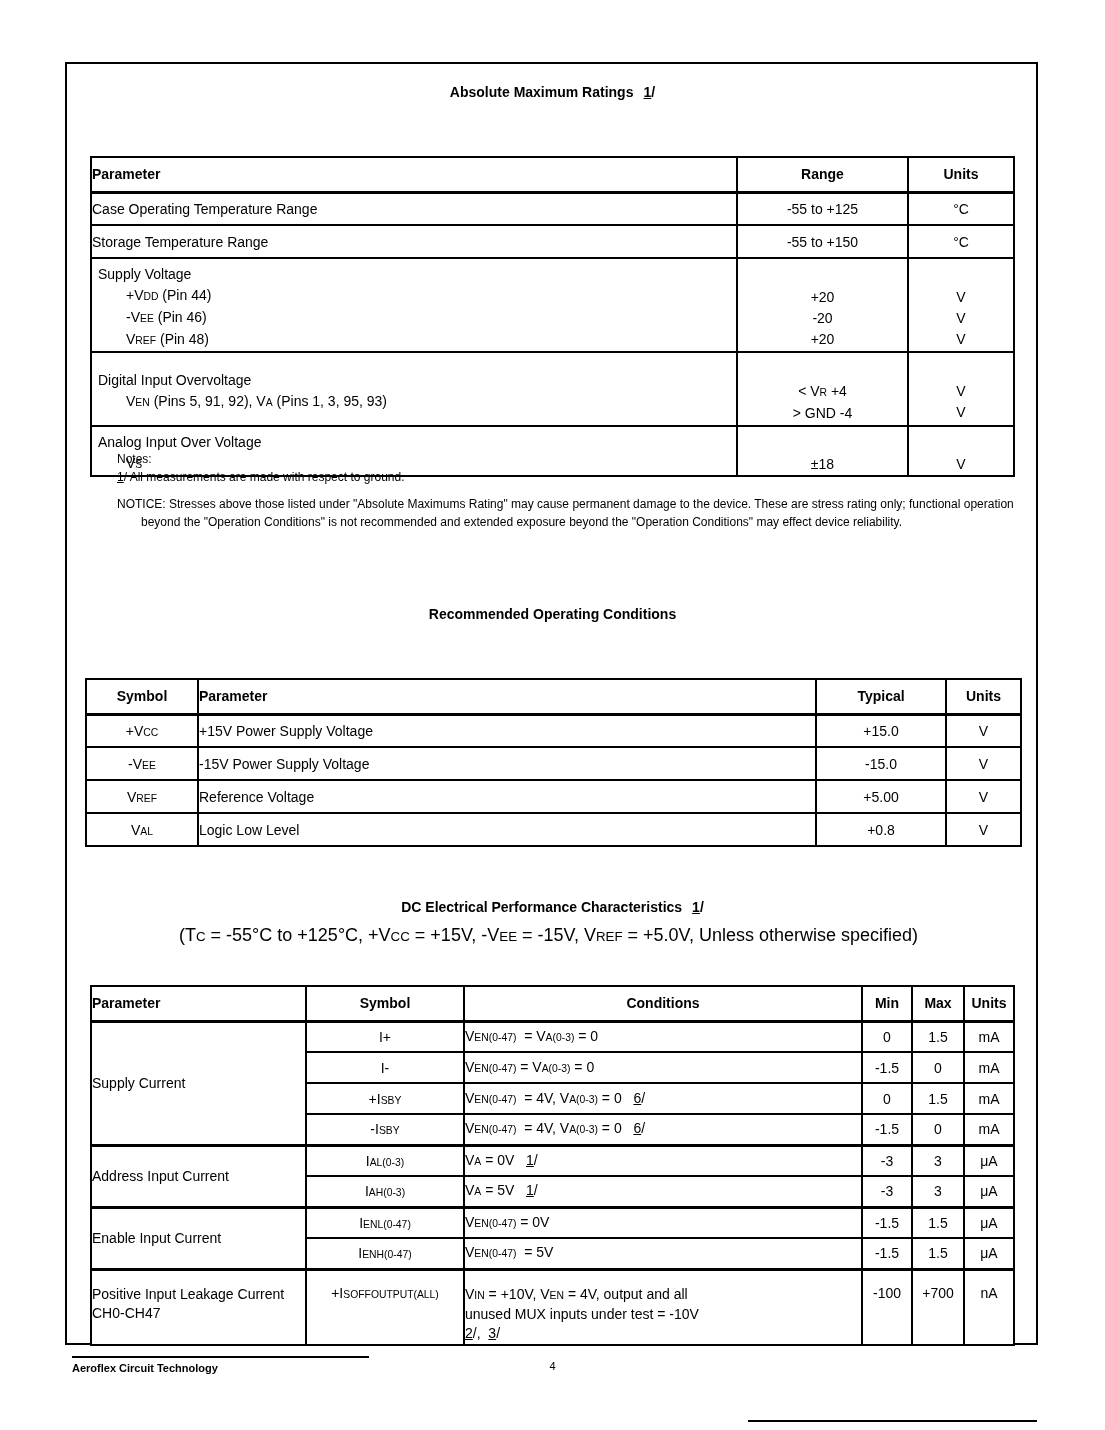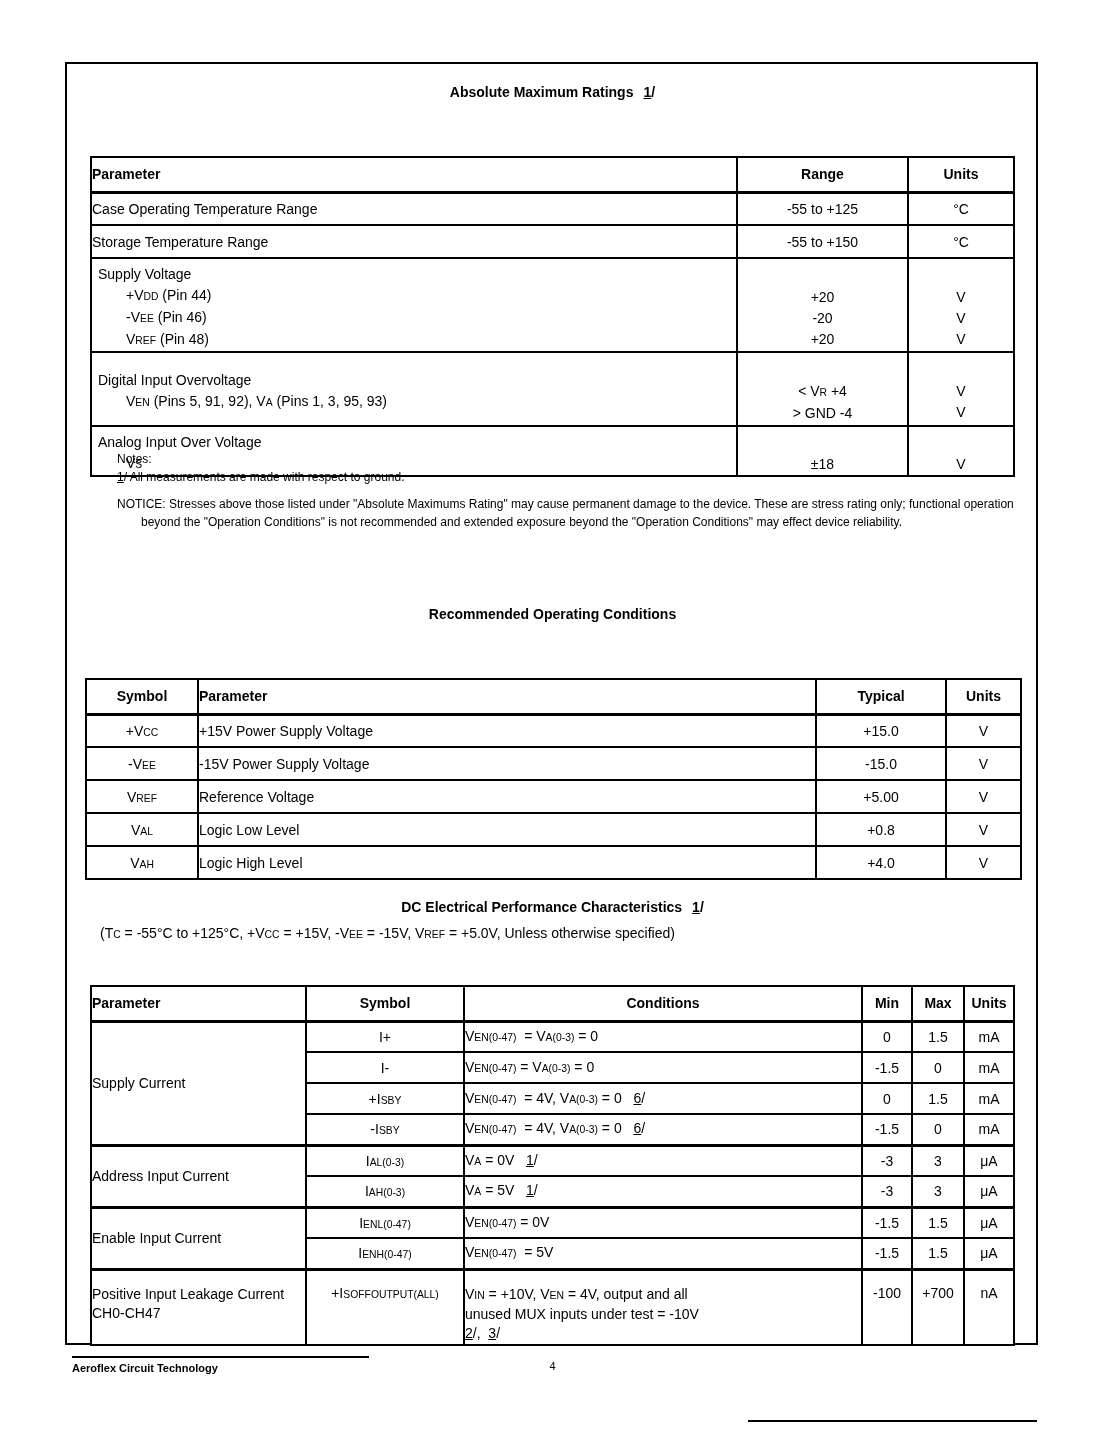--- a/index.html
+++ b/index.html
@@ -10,21 +10,21 @@
     font-family:"Liberation Sans","DejaVu Sans",sans-serif;
   }
   .page { position:relative; width:1105px; height:1430px; background:#fff; overflow:hidden; }
   .border-box { position:absolute; left:65px; top:62px; width:973px; height:1283px; border:2px solid #000; }
 
   .doc-title { position:absolute; left:90px; width:925px; text-align:center;
                font-size:14px; font-weight:bold; }
   .title-note { margin-left:10px; }
   .fn-mark { text-decoration:underline; }
 
-  .subtitle { position:absolute; left:100px; width:925px; text-align:left; font-size:14px; }
+  .subtitle { position:absolute; left:86px; width:925px; text-align:center; font-size:18px; }
 
   table.dtable { border-collapse:collapse; table-layout:fixed; position:absolute; background:#fff;
                  border:2px solid #000;margin-top:28px; }
   .dtable th, .dtable td { border:2px solid #000; font-size:14px; padding:0; vertical-align:middle; }
   .dtable th { font-weight:bold; border-bottom:3px solid #000; height:35px; }
   .left { text-align:left; padding-left:10px; }
   .ctr  { text-align:center; }
   .vtop { vertical-align:top; }
   .lines { padding:5px 0 0 6px; }
   .lines.ctr { padding-left:0; }
@@ -192,26 +192,20 @@
       <tr style="height:33px;">
         <td class="ctr"><span>V</span><span class="sc">REF</span></td>
         <td class="left">Reference Voltage</td>
         <td class="ctr">+5.00</td>
         <td class="ctr">V</td>
       </tr>
       <tr style="height:33px;">
         <td class="ctr"><span>V</span><span class="sc">AL</span></td>
         <td class="left">Logic Low Level</td>
         <td class="ctr">+0.8</td>
-        <td class="ctr">V</td>
-      </tr>
-      <tr style="height:33px;">
-        <td class="ctr"><span>V</span><span class="sc">AH</span></td>
-        <td class="left">Logic High Level</td>
-        <td class="ctr">+4.0</td>
         <td class="ctr">V</td>
       </tr>
     </tbody>
   </table>
 
   <div class="doc-title" style="top:899px;">
     <span>DC Electrical Performance Characteristics</span><span class="title-note"><span class="fn-mark">1</span><span>/</span></span>
   </div>
   <div class="subtitle" style="top:925px;"><span>(T</span><span class="sc">C</span><span> = -55°C to +125°C, +V</span><span class="sc">CC</span><span> = +15V, -V</span><span class="sc">EE</span><span> = -15V, V</span><span class="sc">REF</span><span> = +5.0V, Unless otherwise specified)</span></div>
 

